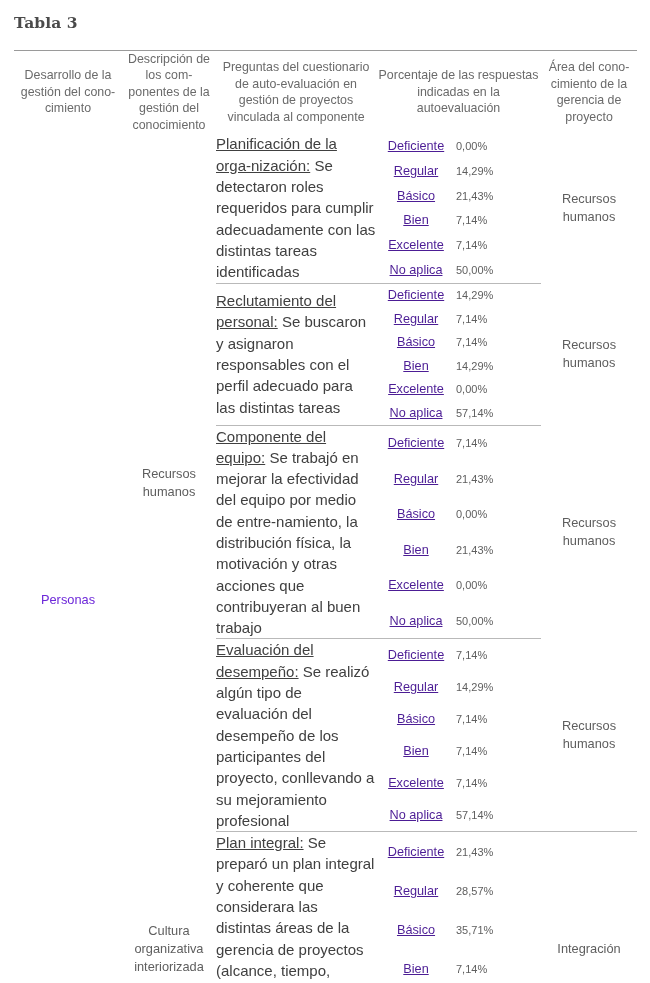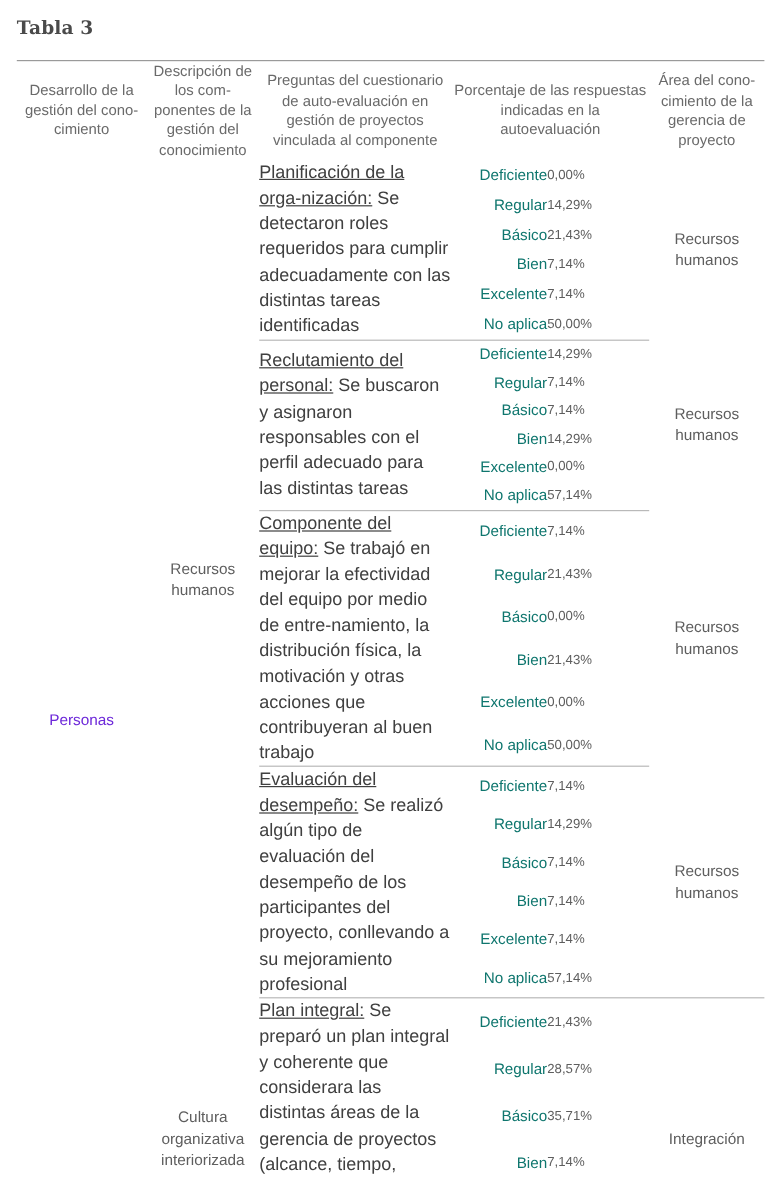--- a/index.html
+++ b/index.html
@@ -105,25 +105,26 @@
     line-height: 1.42;
     font-size: 15px;
     color: #404040;
     padding: 4px 6px 5px 6px;
   }
   td.quest-cell u {
     text-decoration: underline;
     text-underline-offset: 1px;
   }
   td.rating-cell {
-    text-align: right;
+    text-align: center;
     padding-right: 5px;
     font-size: 12.7px;
-    color: #0f766e;
+    color: #4c1d95;
     white-space: nowrap;
+    text-decoration: underline;
   }
   td.pct-cell {
     text-align: left;
     padding-left: 22px;
     font-size: 11px;
     color: #5e5e5e;
     white-space: nowrap;
   }
   td.area-cell {
     text-align: center;

